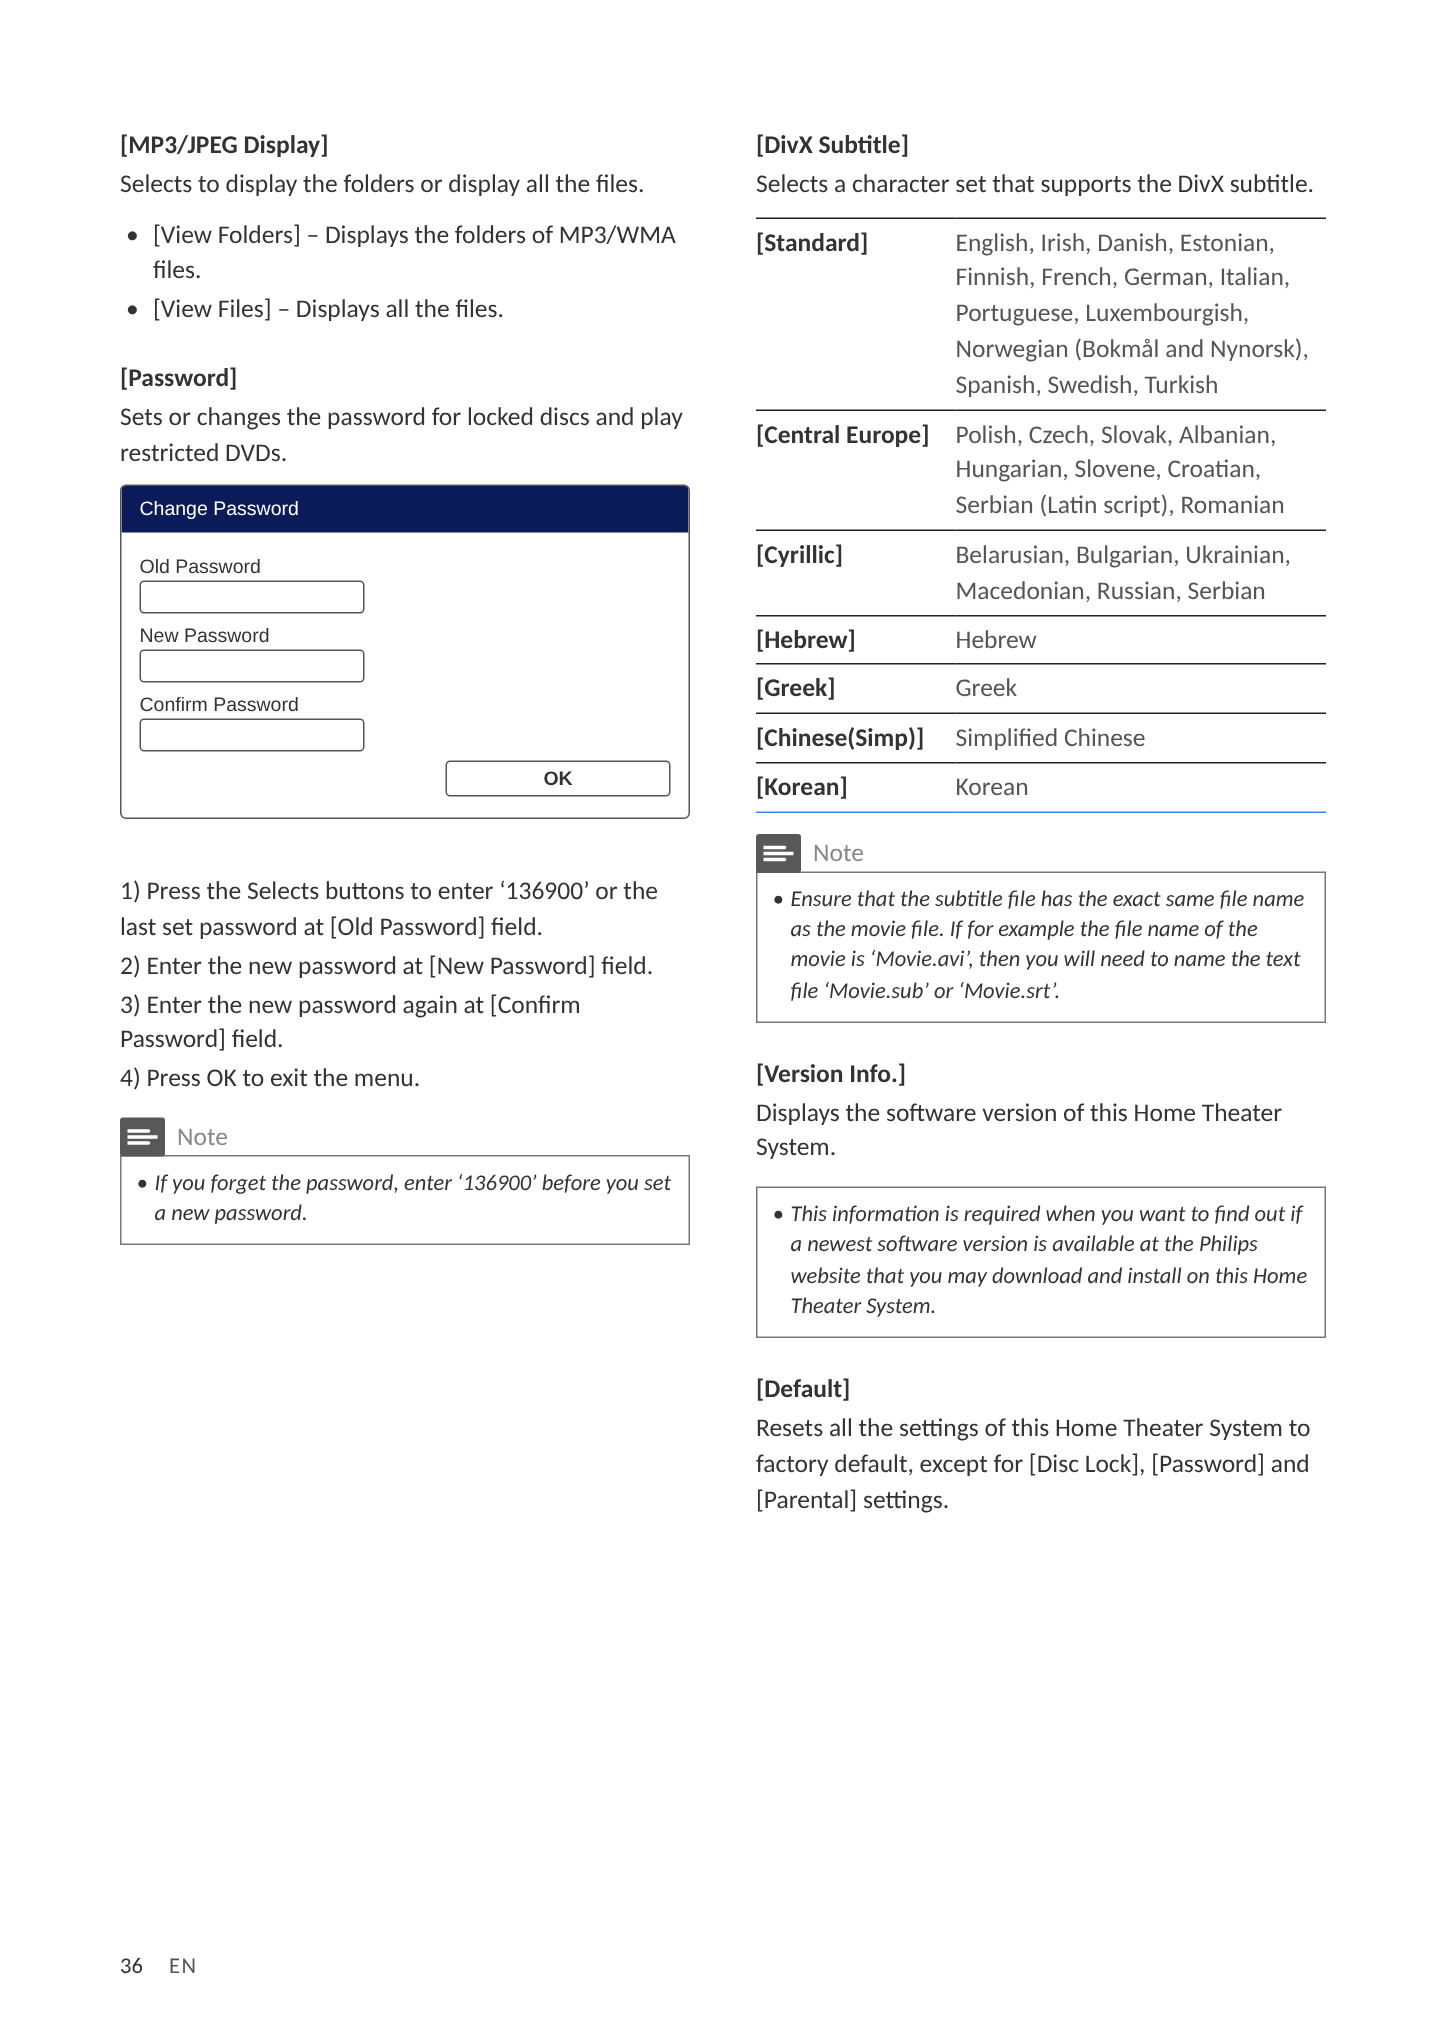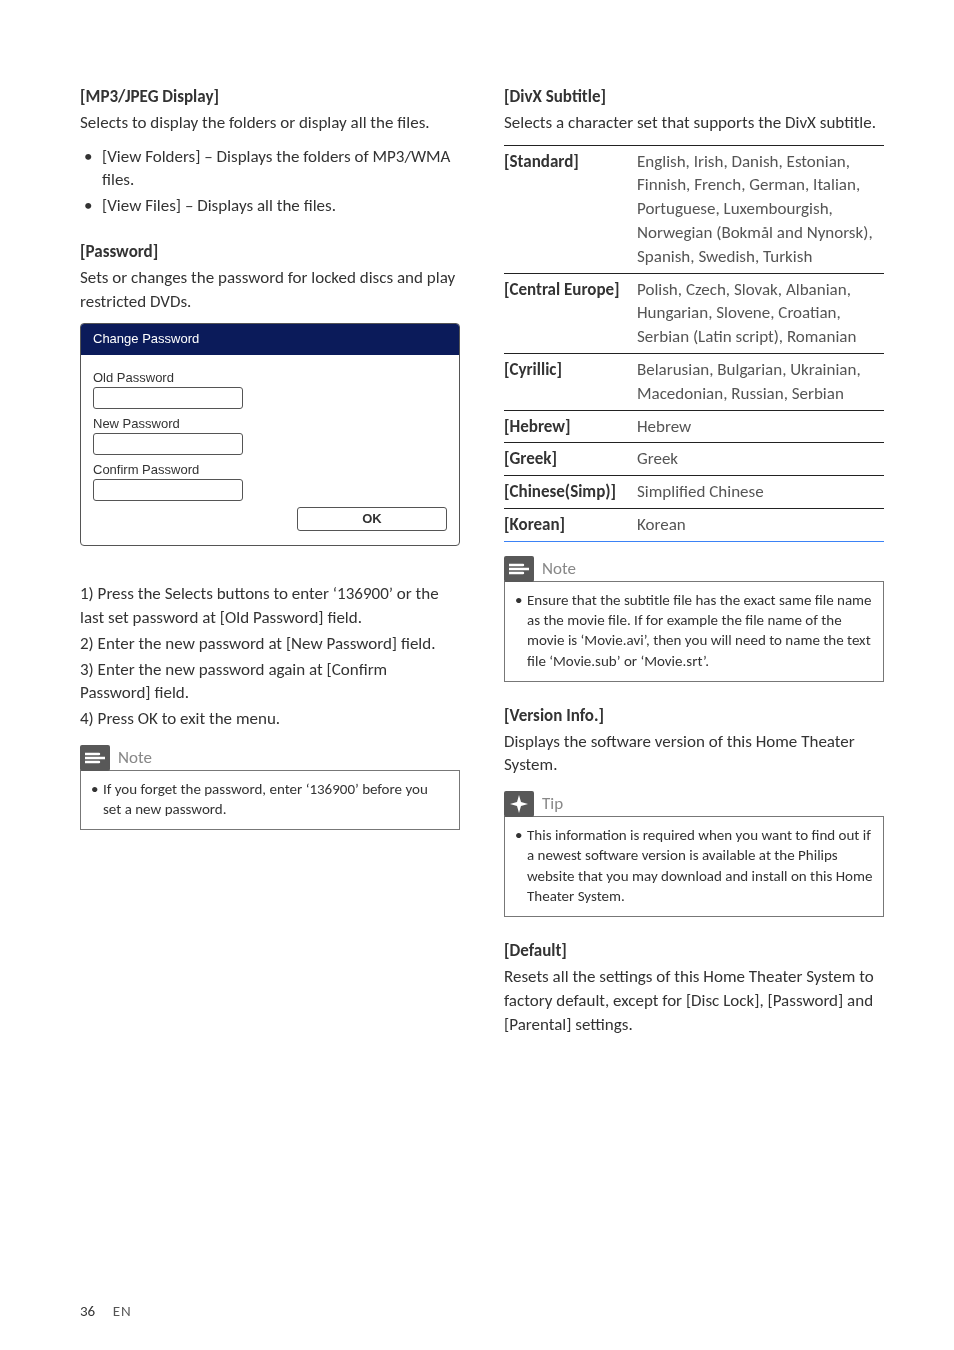--- a/index.html
+++ b/index.html
@@ -73,21 +73,21 @@
     display:flex; align-items:center; justify-content:center;
     margin-right:8px; color:#fff;
   }
   .callout-icon svg { display:block; }
   .callout-title { color:#888; font-size:17px; }
   .callout-body {
     border:1px solid #777; padding:8px 10px 10px 10px; font-size:15px;
     line-height:1.35;
   }
   .callout-body ul { list-style:none; padding-left:12px; }
-  .callout-body li { position:relative; }
+  .callout-body li { position:relative;font-style:italic; }
   .callout-body li::before { content:"•"; position:absolute; left:-12px; }
 
   
   table.sub {
     width: 100%;
     border-collapse: collapse;
     margin-bottom: 6px;
   }
   table.sub td {
     border-top: 1px solid #222;
@@ -237,28 +237,20 @@
             </ul>
         </div>
       </div>
     </div>
 
     <div class="section">
       <div class="heading">[Version Info.]</div>
       <div class="para">Displays the software version of this Home Theater System.</div>
 
       <div class="callout">
-        <div class="callout-head">
-          <div class="callout-icon">
-            <svg width="18" height="18" viewBox="0 0 18 18">
-                <path d="M9 0 L11 7 L18 9 L11 11 L9 18 L7 11 L0 9 L7 7 Z" fill="#fff"></path>
-              </svg>
-          </div>
-          <div class="callout-title">Tip</div>
-        </div>
         <div class="callout-body">
           <ul>
               <li>This information is required when you want to find out if a newest software version is available at the Philips website that you may download and install on this Home Theater System.</li>
             </ul>
         </div>
       </div>
     </div>
 
     <div class="section">
       <div class="heading">[Default]</div>

